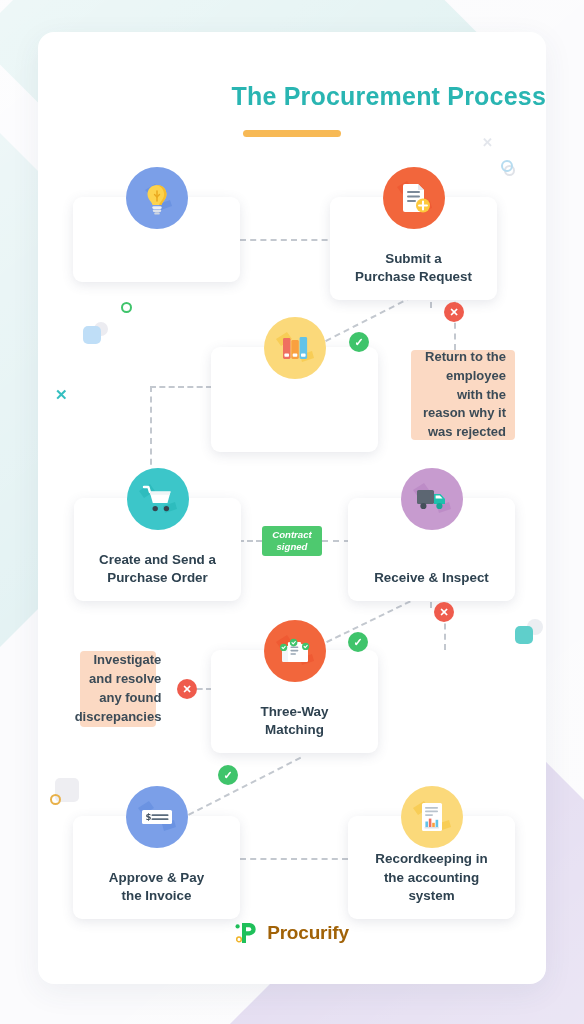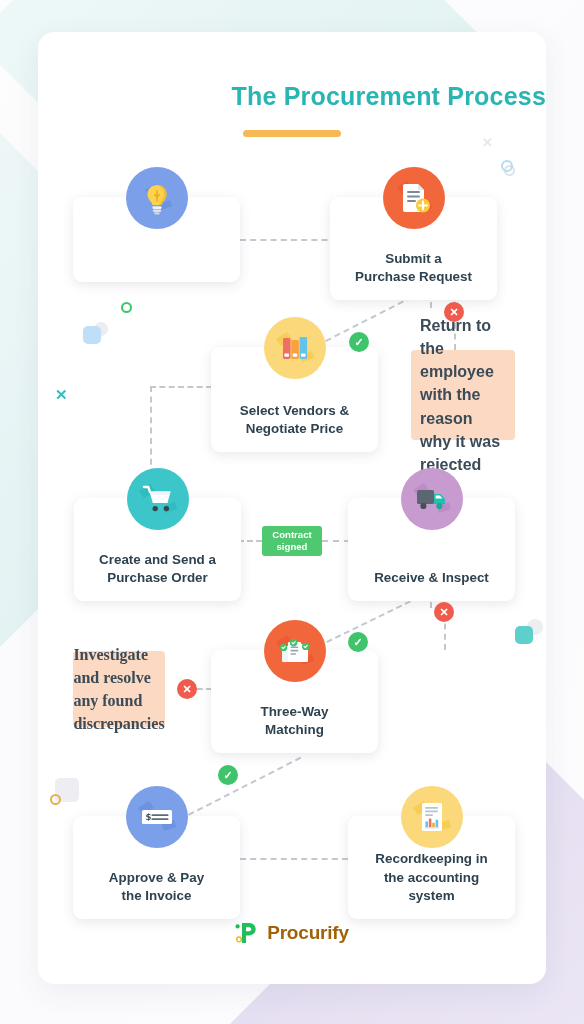--- a/index.html
+++ b/index.html
@@ -99,37 +99,37 @@
 
   
   .note {
     position: absolute;
     background: #fbd9c3;
     border-radius: 4px;
     display: flex; align-items: center; justify-content: center;
     z-index: 5;
   }
   .note-text {
-    text-align: left;
-    font-size: 16px; font-weight: bold; line-height: 1.45;
+    text-align: right;
+    font-size: 13px; font-weight: bold; line-height: 1.45;
     color: #3b4b57;
     padding: 0 9px;
   }
 
   
   .badge-green {
     position: absolute;
     background: #4ec96f;
     border-radius: 3px;
     display: flex; align-items: center; justify-content: center;
     z-index: 6;
   }
   .badge-green-text {
     color: #ffffff; font-size: 9.6px; font-weight: bold;
-    line-height: 1.25; text-align: center;
+    line-height: 1.25; text-align: center; font-style: italic;
   }
 
   
   .conn {
     position: absolute;
     z-index: 1;
     border-top: 2px dashed #c3c8cf;
   }
   .conn-v {
     position: absolute;
@@ -287,21 +287,20 @@
           <path d="M2 12 L13 5 L18 12 L7 19 Z" fill="#f8cd56"></path>
           <path d="M26 28 L38 24 L40 31 L28 35 Z" fill="#f8cd56"></path>
           <rect x="9" y="11" width="7.5" height="21" rx="1.4" fill="#ef7060"></rect>
           <rect x="17.3" y="13" width="7.5" height="19" rx="1.4" fill="#f9a03f"></rect>
           <rect x="25.6" y="10" width="7.5" height="22" rx="1.4" fill="#63c3e8"></rect>
           <rect x="10.4" y="26.6" width="4.6" height="3.2" rx="0.8" fill="#ffffff"></rect>
           <rect x="18.7" y="26.6" width="4.6" height="3.2" rx="0.8" fill="#ffffff"></rect>
           <rect x="27" y="26.6" width="4.6" height="3.2" rx="0.8" fill="#ffffff"></rect>
         </svg>
       </div>
-      <div class="node-label">Select Vendors &amp;<br>Negotiate Price</div>
     </div>
 
     <div class="node" style="left:36px; top:466px; width:167px; height:103px;">
       <div class="icon-circle" style="background:#3cc6c9;">
         <svg width="42" height="42" viewBox="0 0 42 42" aria-hidden="true">
           <path d="M2 13 L13 6 L18 13 L7 20 Z" fill="#2ebcbe"></path>
           <path d="M26 28 L38 24 L40 31 L28 35 Z" fill="#2ebcbe"></path>
           <path d="M7 9h4.4l1.5 5" stroke="#ffffff" stroke-width="2.4" fill="none" stroke-linecap="round" stroke-linejoin="round"></path>
           <path d="M12.6 13.4h21l-3.1 11.6H15.8z" fill="#ffffff"></path>
           <path d="M12.6 13.4h21l-0.9 3.4H13.5z" fill="#eef5f6"></path>
@@ -324,21 +323,21 @@
           <rect x="6" y="12" width="17" height="14" rx="1.6" fill="#5c6672"></rect>
           <path d="M23 16h6.4l4.6 5v5H23z" fill="#1fc0ae"></path>
           <path d="M24.6 17.4h4.2l2.8 3.1h-7z" fill="#ffffff"></path>
           <circle cx="12.4" cy="28" r="3.1" fill="#454f5a"></circle>
           <circle cx="28.4" cy="28" r="3.1" fill="#1aa897"></circle>
         </svg>
       </div>
       <div class="node-label">Receive &amp; Inspect</div>
     </div>
 
-    <div class="note" style="left:35px; top:619px; width:92px; height:76px;font-family:Liberation Serif, serif;">
+    <div class="note" style="left:42px; top:619px; width:76px; height:76px;">
       <div class="note-text">Investigate and resolve any found discrepancies</div>
     </div>
 
     <div class="node" style="left:173px; top:618px; width:167px; height:103px;">
       <div class="icon-circle" style="background:#f2663c;">
         <svg width="42" height="42" viewBox="0 0 42 42" aria-hidden="true">
           <path d="M2 12 L13 5 L18 12 L7 19 Z" fill="#ef5a33"></path>
           <path d="M26 28 L38 24 L40 31 L28 35 Z" fill="#ef5a33"></path>
           <rect x="8" y="16" width="13" height="16" rx="1.2" fill="#f2f5f8"></rect>
           <rect x="14" y="12" width="13" height="20" rx="1.2" fill="#ffffff"></rect>

